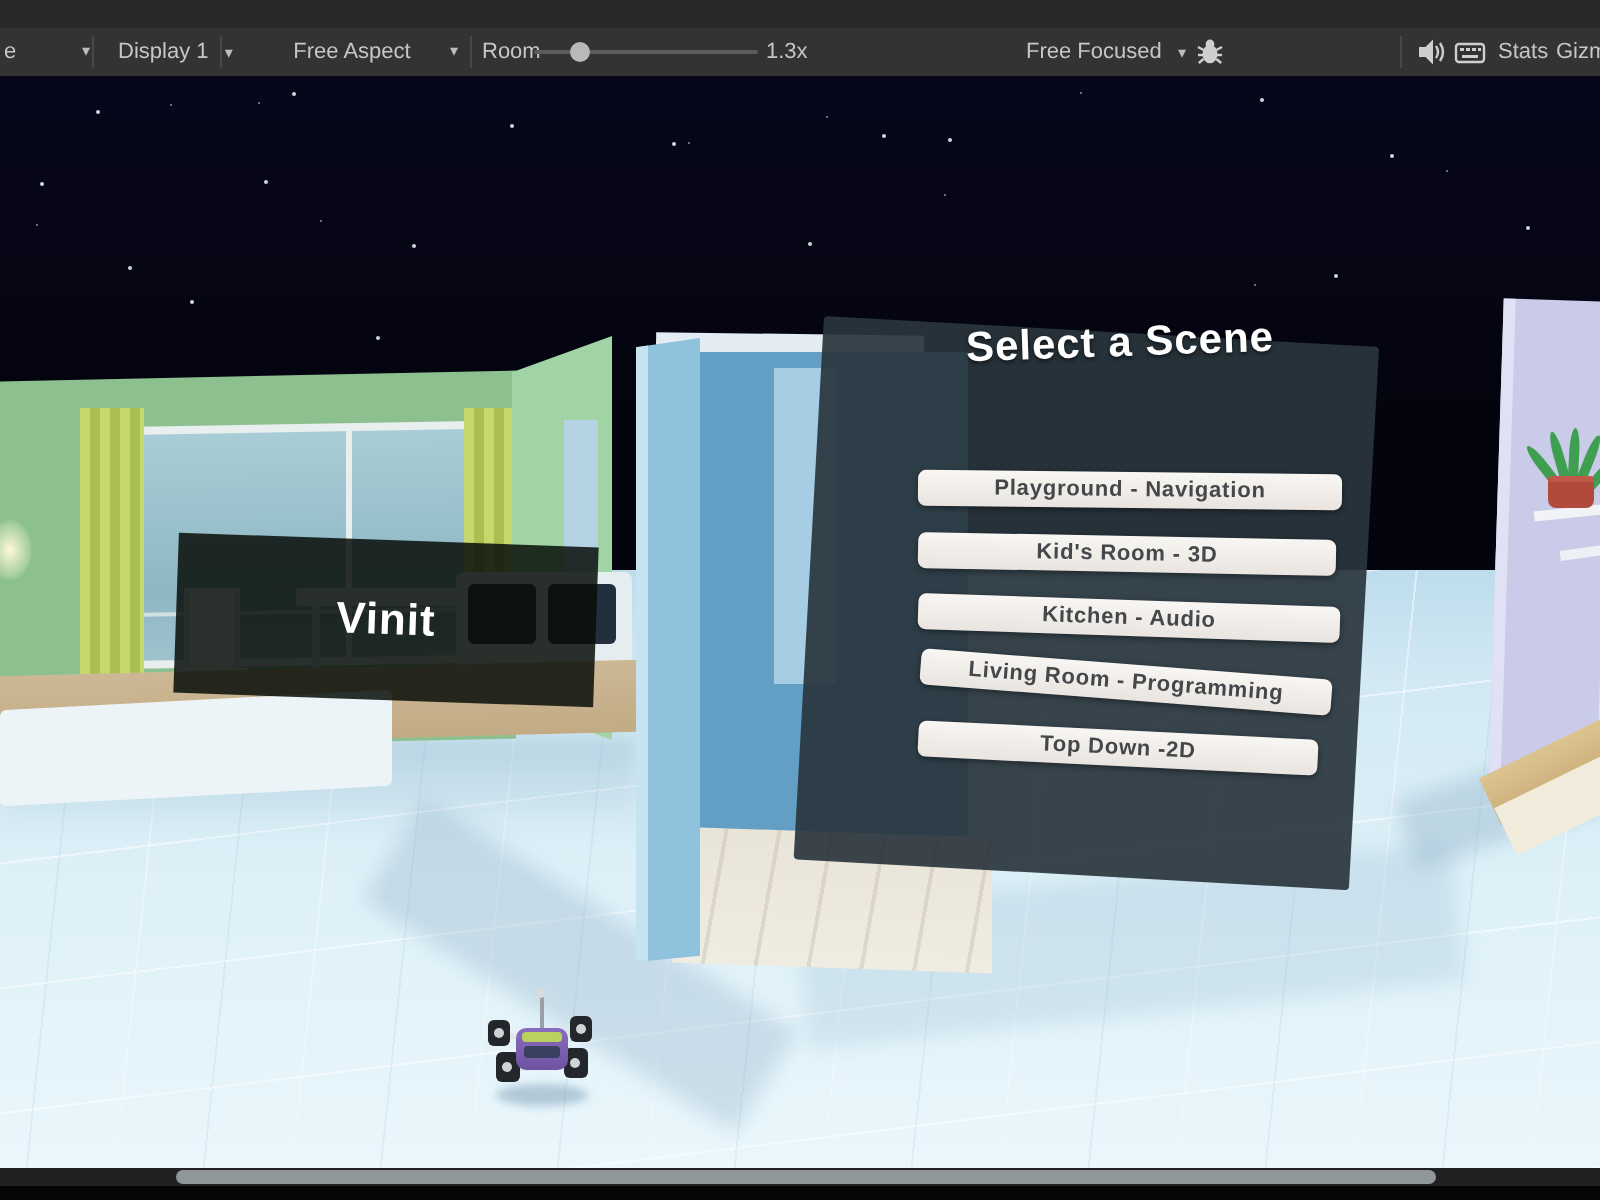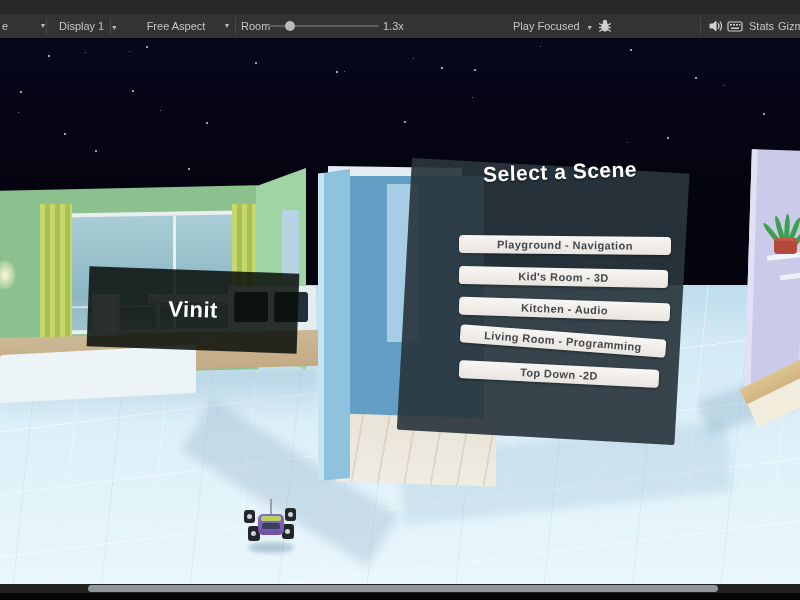--- a/index.html
+++ b/index.html
@@ -160,21 +160,21 @@
     <div class="tbi" style="left:241px;">
       <span>Room</span>
     </div>
     <div class="slider-track">
       <div class="slider-knob" style="left:18px;"></div>
     </div>
     <div class="tbi" style="left:383px;">
       <span>1.3x</span>
     </div>
     <div class="tbi" style="left:513px;">
-      <span>Play Focused</span>
+      <span>Free Focused</span>
       <span class="arrow">▾</span>
     </div>
     <div class="tb-icon" style="left:597px;">
       <svg viewBox="0 0 16 14">
           <g stroke="#cfcfcf" stroke-width="1.2" fill="#cfcfcf">
         <ellipse cx="8" cy="8" rx="3.2" ry="4"></ellipse>
             <circle cx="8" cy="3" r="1.6"></circle>
         <line x1="4.8" y1="6" x2="2" y2="4.5"></line>
             <line x1="4.8" y1="8.5" x2="2" y2="8.5"></line>
             <line x1="4.8" y1="10.5" x2="2.4" y2="12.5"></line>

